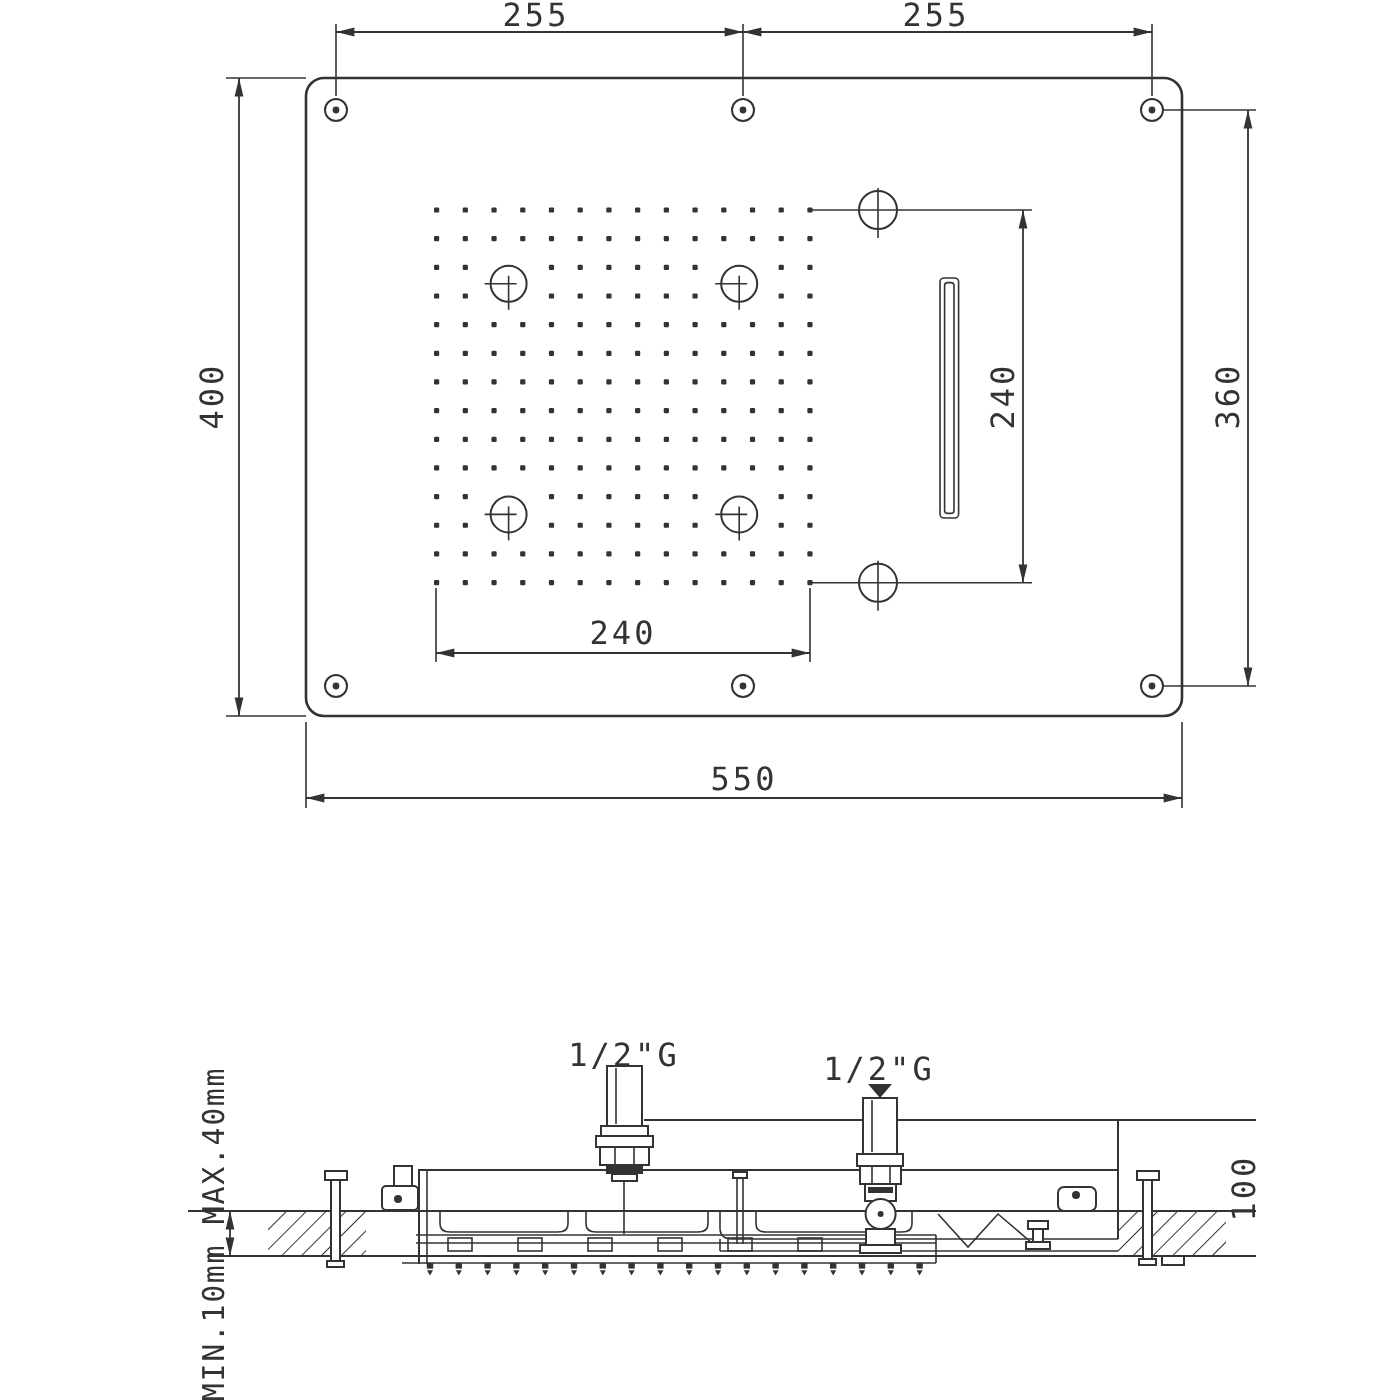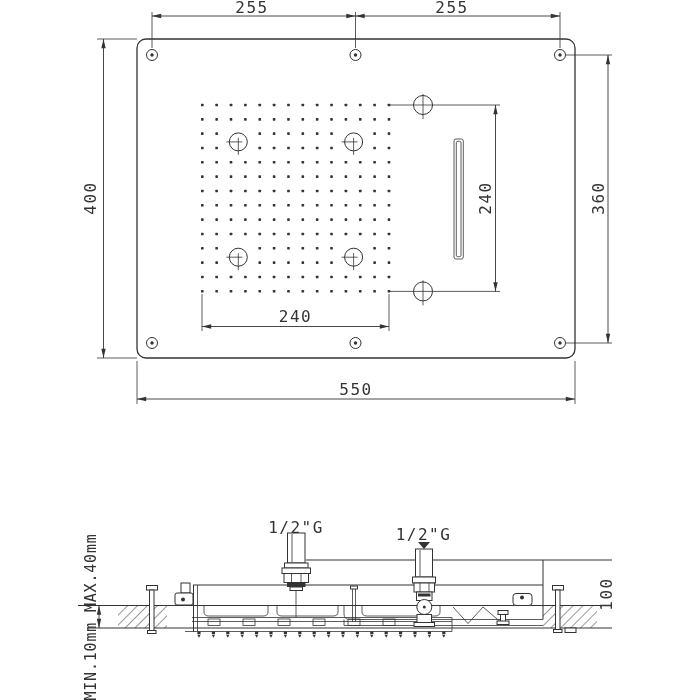--- a/index.html
+++ b/index.html
@@ -1,16 +1,16 @@
 <!DOCTYPE html>
 <html><head>
 <meta charset="utf-8">
 <style>
   html,body{margin:0;padding:0;background:#ffffff;}
-  .canvas{position:relative;width:612px;height:700px;background:#ffffff;overflow:hidden;}
+  .canvas{position:relative;width:612px;height:700px;background:#ffffff;overflow:hidden;padding-left:16px;}
   svg{display:block;}
   .s  {stroke:#333;stroke-width:1;fill:none;}
   .s12{stroke:#333;stroke-width:1.3;fill:none;}
   .s8 {stroke:#333;stroke-width:0.8;fill:none;}
   .sw {stroke:#333;stroke-width:1;fill:#fff;}
   .f  {fill:#333;stroke:none;}
   .dim{stroke:#333;stroke-width:0.9;fill:none;}
   text{font-family:"DejaVu Sans Mono","Liberation Mono",monospace;font-size:16px;fill:#333;letter-spacing:1.5px;}
   .t15{font-size:15px;letter-spacing:0.8px;}
 </style>

